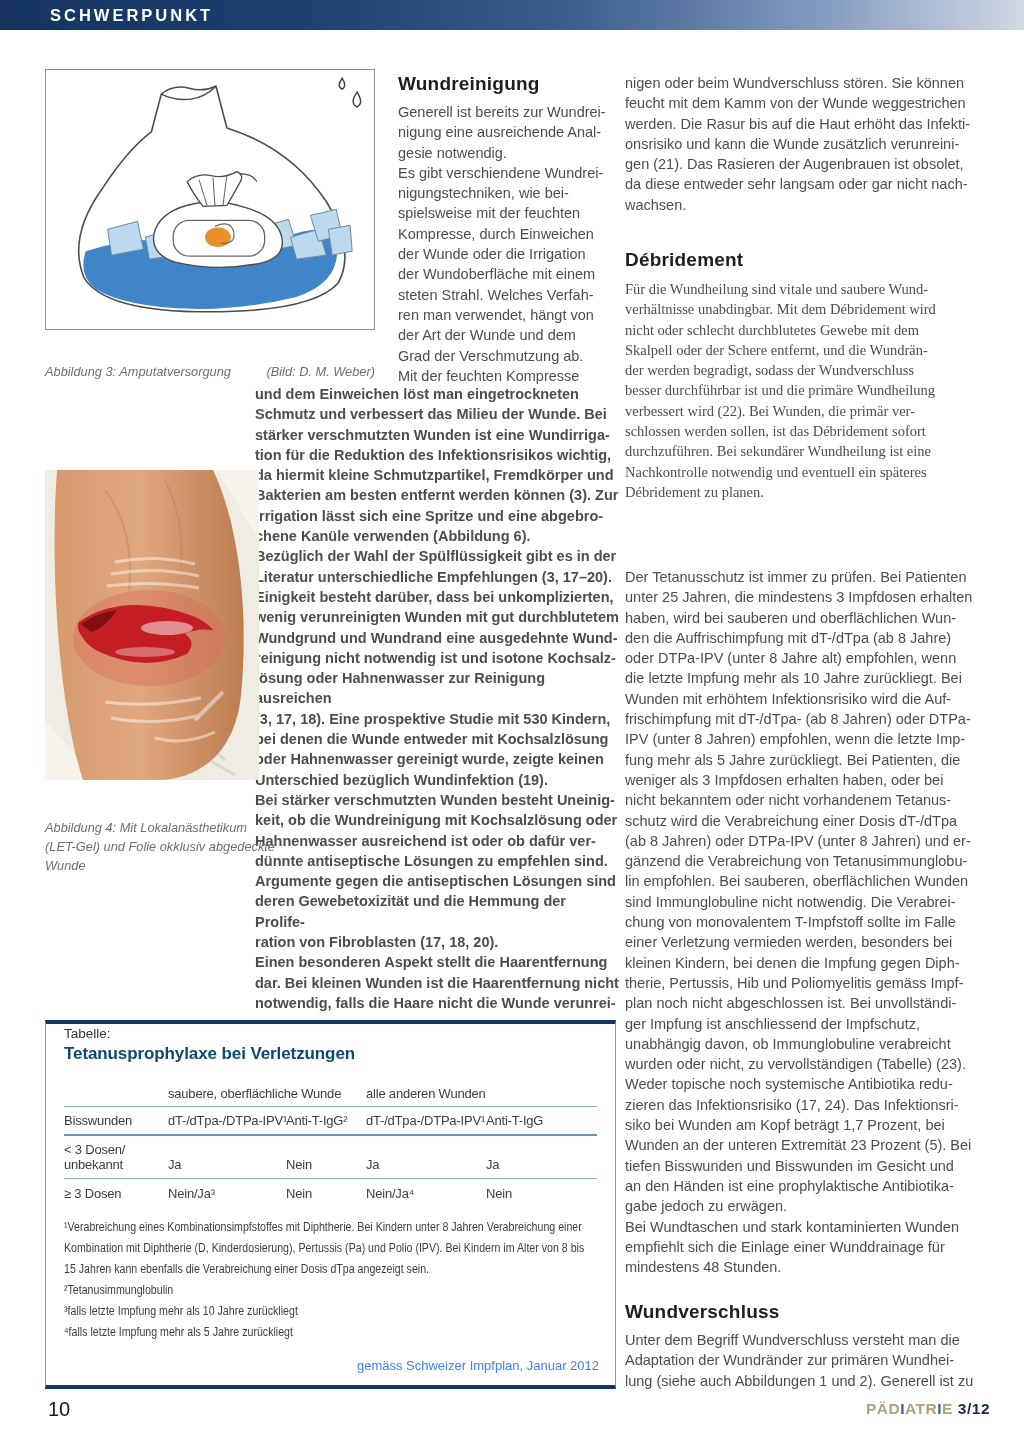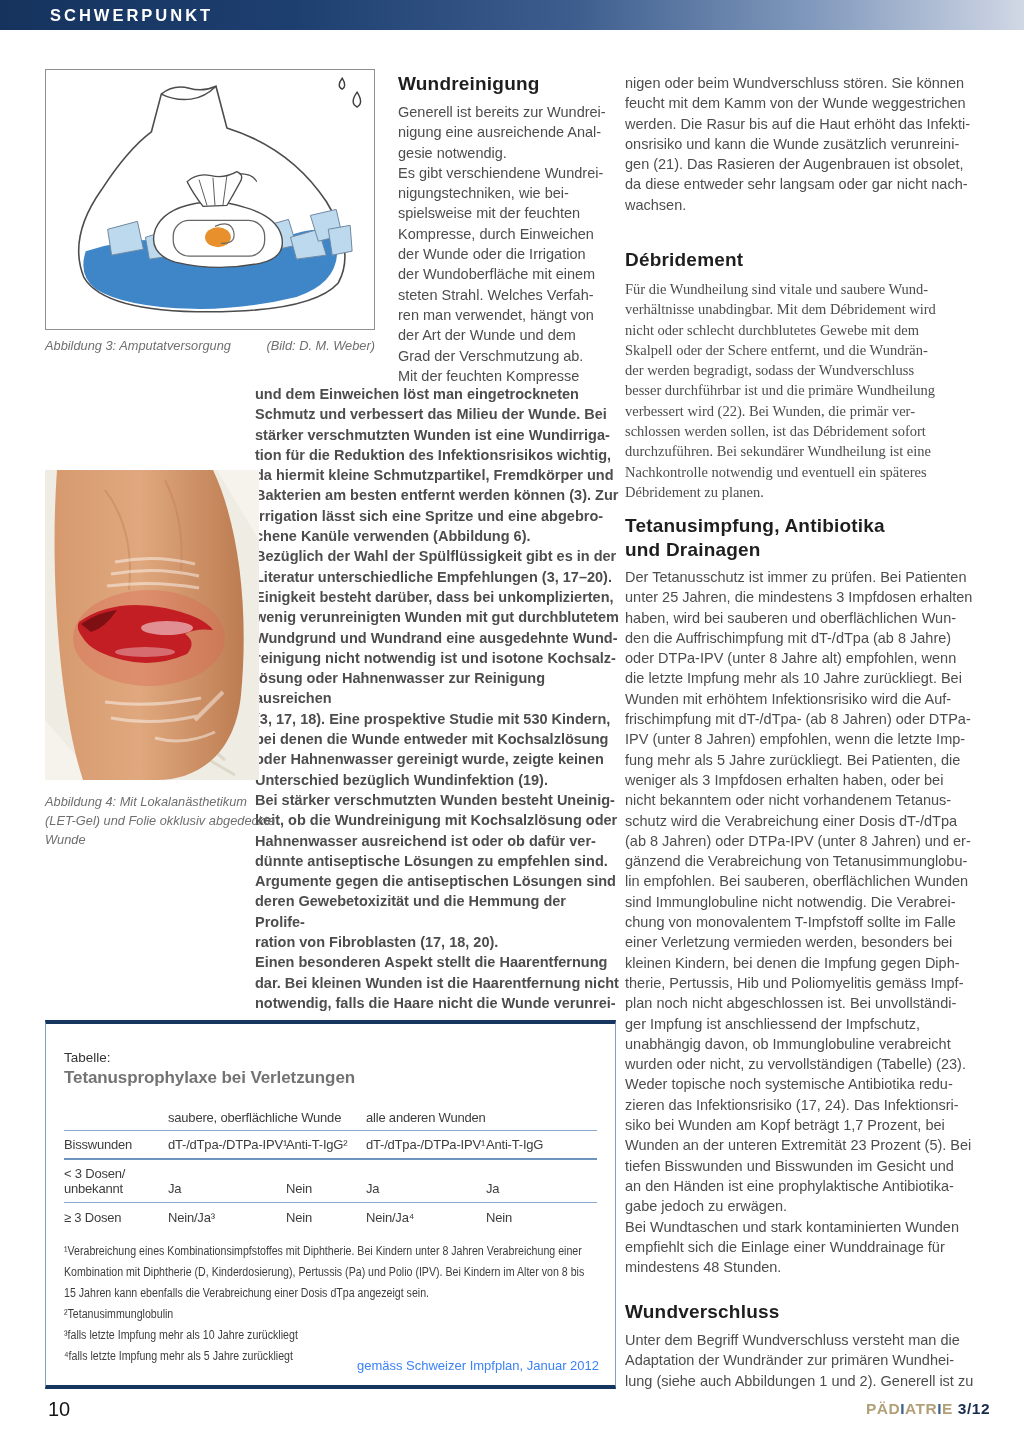--- a/index.html
+++ b/index.html
@@ -13,34 +13,34 @@
     background:linear-gradient(90deg,#15335d 0%,#1d3f70 28%,#3c5d8d 55%,#8199bd 78%,#c7d0e0 96%,#d9dfe9 100%);
     padding-left:17px;
   }
   .topbar .label{
     position:absolute;left:50px;top:0;line-height:30px;color:#ffffff;
     font-size:16.5px;font-weight:bold;letter-spacing:3px;
   }
   
   .h{font-size:19px;font-weight:bold;color:#1e1e1e;letter-spacing:.2px;line-height:24px;margin:0;}
   .para{font-size:14.5px;line-height:20.3px;color:#4d4d4d;white-space:pre-line;margin:0;}
-  .caption{font-size:12.8px;font-style:italic;color:#6f6f6f;line-height:19px;white-space:pre-line;}
+  .caption{font-size:12.8px;font-style:italic;color:#6f6f6f;line-height:19px;white-space:pre-line;margin-top:26px;}
   .abs{position:absolute;}
   
   .figbox{background:#fff;border:1px solid #8f8f8f;box-sizing:border-box;}
   .cap3{display:flex;justify-content:space-between;}
   
   .tablebox{
     box-sizing:border-box;background:#fff;
     border-top:4px solid #16355f;border-bottom:4px solid #16355f;
     border-left:1px solid #7fa1c4;border-right:1px solid #7fa1c4;
-    padding:26px 18px;
+    padding:2px 18px;
   }
   .t-label{font-size:13.5px;color:#333;margin:0;}
-  .t-title{font-size:17px;font-weight:bold;color:#737373;margin:3px 0 0 0;letter-spacing:-.1px;}
+  .t-title{font-size:17px;font-weight:bold;color:#0c4a6e;margin:3px 0 0 0;letter-spacing:-.1px;}
   .tgrid{margin-top:22px;font-size:13px;color:#3d3d3d;letter-spacing:-.2px;}
   .trow{display:grid;grid-template-columns:104px 118px 80px 120px 1fr;align-items:end;}
   .trow-group{display:grid;grid-template-columns:104px 198px 1fr;align-items:end;
     border-bottom:1px solid #8aa8c9;padding-bottom:5px;}
   .trow-head{border-bottom:2px solid #6d94bd;padding:6px 0 6px 0;}
   .trow-body1{border-bottom:1px solid #8aa8c9;padding:6px 0 6px 0;}
   .trow-body2{padding:7px 0 2px 0;}
   .tc{white-space:pre-line;overflow:visible;}
   .tb{font-weight:normal;white-space:nowrap;}
   .footnotes{
@@ -245,22 +245,20 @@
 nicht oder schlecht durchblutetes Gewebe mit dem
 Skalpell oder der Schere entfernt, und die Wundrän-
 der werden begradigt, sodass der Wundverschluss
 besser durchführbar ist und die primäre Wundheilung
 verbessert wird (22). Bei Wunden, die primär ver-
 schlossen werden sollen, ist das Débridement sofort
 durchzuführen. Bei sekundärer Wundheilung ist eine
 Nachkontrolle notwendig und eventuell ein späteres
 Débridement zu planen.</p>
   </div>
-  <h2 class="h abs" style="left:625px;top:514px;white-space:pre-line;">Tetanusimpfung, Antibiotika
-und Drainagen</h2>
   <div class="abs" style="left:625px;top:567px;width:366px;">
     <p class="para">Der Tetanusschutz ist immer zu prüfen. Bei Patienten
 unter 25 Jahren, die mindestens 3 Impfdosen erhalten
 haben, wird bei sauberen und oberflächlichen Wun-
 den die Auffrischimpfung mit dT-/dTpa (ab 8 Jahre)
 oder DTPa-IPV (unter 8 Jahre alt) empfohlen, wenn
 die letzte Impfung mehr als 10 Jahre zurückliegt. Bei
 Wunden mit erhöhtem Infektionsrisiko wird die Auf-
 frischimpfung mit dT-/dTpa- (ab 8 Jahren) oder DTPa-
 IPV (unter 8 Jahren) empfohlen, wenn die letzte Imp-

